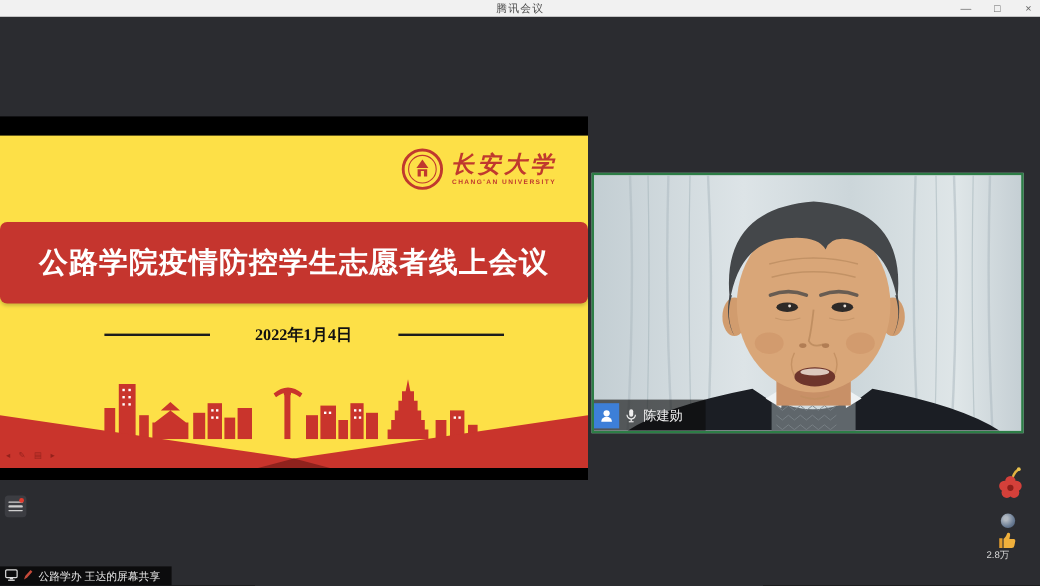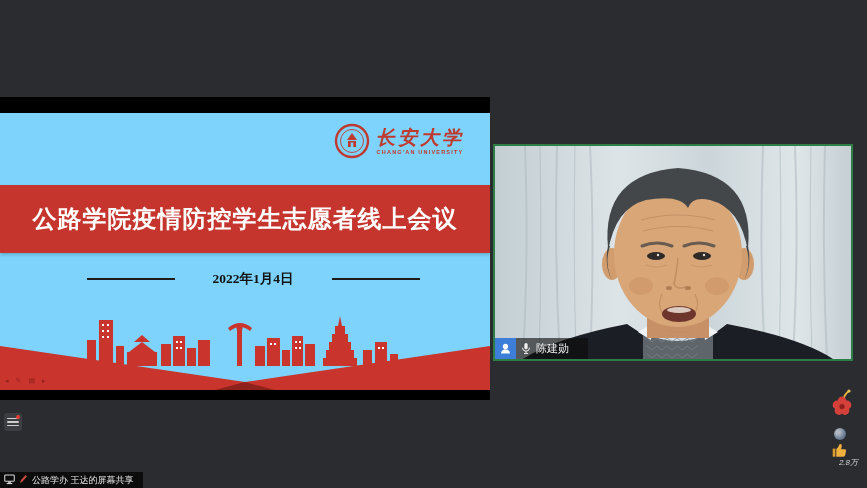--- a/index.html
+++ b/index.html
@@ -9,29 +9,29 @@
   .titlebar{position:absolute;left:0;top:0;width:867px;height:14px;
             background:#f1f1f1;border-bottom:1px solid #cfcfcf;
             display:flex;align-items:center;justify-content:center;}
   .titlebar-title{font-size:9px;color:#4a4a4a;letter-spacing:1px;}
   .win-controls{position:absolute;right:4px;top:0;height:14px;display:flex;align-items:center;gap:14px;}
   .win-btn{font-size:9px;color:#6a6a6a;line-height:14px;width:12px;text-align:center;cursor:default;}
   
   .main{position:absolute;left:0;top:14px;width:867px;height:474px;background:#2b2c30;}
   .share-screen{position:absolute;left:0;top:83px;width:490px;height:303px;background:#000;}
   
-  .slide{position:absolute;left:0;top:99px;width:490px;height:277px;background:#7dd3fc;overflow:hidden;}
+  .slide{position:absolute;left:0;top:99px;width:490px;height:277px;background:#fde047;overflow:hidden;}
   .logo{position:absolute;top:10px;right:26px;display:flex;align-items:center;gap:6px;}
   .logo-text{display:flex;flex-direction:column;align-items:center;}
   .logo-cn{font-family:"Liberation Serif",serif;font-weight:bold;font-size:19px;
            color:#c0392e;letter-spacing:3px;line-height:20px;font-style:italic;}
   .logo-en{font-size:5.5px;color:#c0392e;letter-spacing:1.2px;margin-top:1px;font-weight:bold;}
   .banner{position:absolute;left:0;top:72px;width:490px;height:68px;background:#c5352e;
           display:flex;align-items:center;justify-content:center;
-          box-shadow:0 2px 3px rgba(0,0,0,.18);}
+          box-shadow:0 2px 3px rgba(0,0,0,.18);border-radius:6px;}
   .banner-title{color:#fff;font-size:24px;font-weight:bold;letter-spacing:1px;white-space:nowrap;}
   .date-row{position:absolute;left:8px;top:157px;width:490px;display:flex;
             align-items:center;justify-content:center;gap:38px;}
   .date-line{width:88px;height:2px;background:#1c1c1c;}
   .date-text{font-family:"Liberation Serif",serif;font-weight:bold;font-size:13.5px;color:#111;}
   .skyline{position:absolute;left:50%;transform:translateX(-50%);bottom:24px;}
   .ribbon{position:absolute;left:0;bottom:0;width:490px;height:58px;}
   .pres-controls{position:absolute;left:5px;bottom:5px;display:flex;gap:7px;opacity:.5;}
   .pres-controls span{font-size:7px;color:#5e0f0c;line-height:8px;}
   
@@ -41,36 +41,44 @@
   .anno-line{height:1.5px;background:#cfcfcf;border-radius:1px;}
   .anno-dot{position:absolute;right:2px;top:2px;width:4px;height:4px;border-radius:50%;background:#e23b2e;}
   
   .share-pill{position:absolute;left:0;top:458px;display:inline-flex;gap:4px;
               background:rgba(8,8,8,.88);padding:2px 9px 2px 4px;height:13px;}
   .share-label{font-size:9px;color:#e8e8e8;white-space:nowrap;}
   
   .video{position:absolute;left:493px;top:130px;width:356px;height:213px;
          border:2px solid #2d7d46;background:#c9d4d8;overflow:hidden;}
   .nametag{position:absolute;left:0;bottom:0;display:flex;align-items:center;
-           background:rgba(12,12,12,.62);height:21px;padding-right:19px;gap:5px;}
+           background:rgba(12,12,12,.62);height:26px;padding-right:19px;gap:5px;}
   .avatar-badge{width:21px;height:21px;background:#3d7fd8;display:flex;
                 align-items:center;justify-content:center;}
   .nametag-name{font-size:11px;color:#f2f2f2;}
   
   .reaction{position:absolute;}
   .fade-circle{width:12px;height:12px;border-radius:50%;opacity:.75;
                background:radial-gradient(circle at 35% 35%,#dfe8f2 15%,#7f97b5 60%,#4a5f80 100%);}
-  .thumbs-count{position:absolute;left:822px;top:443px;width:36px;text-align:right;
-                font-size:8px;color:#d8d8d8;font-style:italic;}
+  .thumbs-count{position:absolute;left:822px;top:443px;width:36px;text-align:left;
+                font-size:8px;color:#d8d8d8;}
 </style>
 </head>
 <body>
 
 <div class="app">
 
+  <div class="titlebar">
+    <div class="titlebar-title">腾讯会议</div>
+    <div class="win-controls">
+      <div class="win-btn">—</div>
+      <div class="win-btn">□</div>
+      <div class="win-btn">×</div>
+    </div>
+  </div>
 
   <div class="main">
 
     <div class="share-screen"></div>
 
     <div class="slide">
 
       <div class="logo">
         <svg width="36" height="36" viewBox="0 0 36 36">
           <circle cx="18" cy="18" r="16" fill="none" stroke="#c0392e" stroke-width="2.4"></circle>

